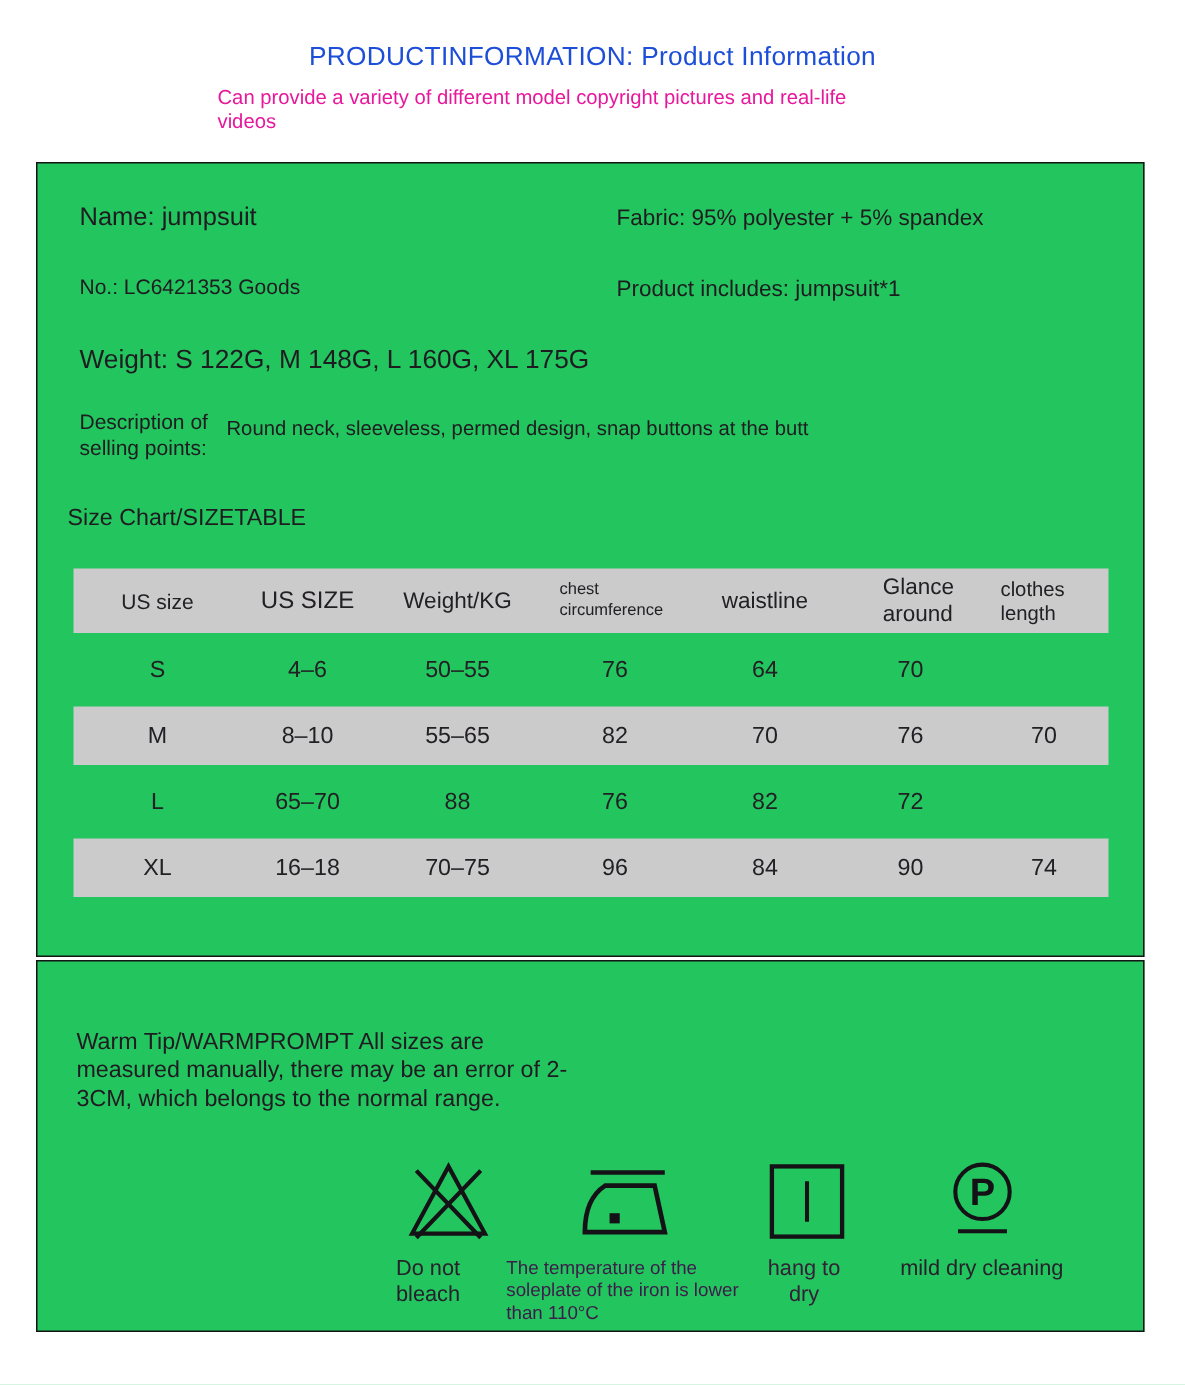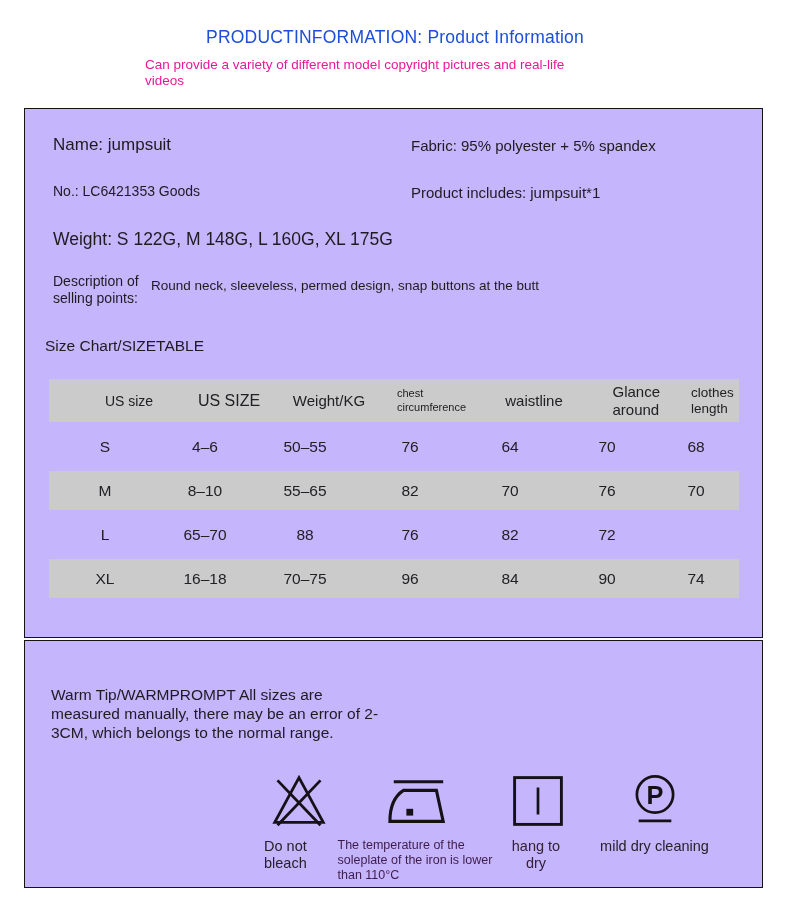--- a/index.html
+++ b/index.html
@@ -7,39 +7,39 @@
     position:relative;width:790px;height:923px;background:#ffffff;
     font-family:"Liberation Sans","DejaVu Sans",sans-serif;color:#1e1c20;overflow:hidden;
   }
   .abs{position:absolute;}
 
   
   .main-title{top:27px;left:0;width:100%;text-align:center;font-size:17.5px;color:#1d4ed8;letter-spacing:.2px;}
   .subtitle{top:57px;left:145px;width:430px;font-size:13.5px;line-height:1.2;color:#e8189c;}
 
   
-  .box{border:1.5px solid #141414;background:#c4b5fd;}
+  .box{border:1.5px solid #141414;background:#22c55e;}
   .box1{left:24px;top:108px;width:737px;height:528px;}
   .box2{left:24px;top:640px;width:737px;height:246px;}
 
   
   .f-name{left:28px;top:26px;font-size:17px;}
   .f-fabric{left:386px;top:28px;font-size:15px;}
   .f-no{left:28px;top:74px;font-size:14px;}
   .f-includes{left:386px;top:75px;font-size:15px;}
   .f-weight{left:28px;top:120px;font-size:17.5px;}
   .f-desc-label{left:28px;top:164px;width:100px;font-size:14px;line-height:1.2;}
   .f-desc-value{left:126px;top:169px;width:490px;font-size:13.5px;}
 
   .sizechart-title{left:20px;top:228px;font-size:15.5px;}
 
   
   .size-table{left:24px;top:270px;width:690px;}
   .trow{display:grid;grid-template-columns:112px 88px 112px 98px 102px 92px 86px;height:39px;margin-bottom:5px;align-items:stretch;}
-  .thead{height:43px;background:#cbcbcb;padding-left:24px;}
+  .thead{height:43px;background:#cbcbcb;}
   .gray{background:#cbcbcb;}
   .tcell{display:flex;justify-content:center;align-items:center;text-align:center;font-size:15.5px;color:#222024;}
   .thead .tcell:nth-child(1){font-size:14px;}
   .thead .tcell:nth-child(2){font-size:16px;}
   .thead .tcell:nth-child(3){font-size:15px;}
   .thead .tcell:nth-child(4) span{display:block;width:74px;text-align:left;font-size:11px;line-height:1.2;}
   .thead .tcell:nth-child(5){font-size:15px;}
   .thead .tcell:nth-child(6) span{display:block;width:60px;text-align:left;font-size:15px;line-height:1.15;margin-left:23px;}
   .thead .tcell:nth-child(7) span{display:block;width:58px;text-align:left;font-size:13.5px;line-height:1.15;}
 
@@ -108,21 +108,20 @@
           </div>
       </div>
 
       <div class="trow">
         <div class="tcell">S</div>
         <div class="tcell">4–6</div>
         <div class="tcell">50–55</div>
         <div class="tcell">76</div>
         <div class="tcell">64</div>
         <div class="tcell">70</div>
-        <div class="tcell">68</div>
       </div>
 
       <div class="trow gray">
         <div class="tcell">M</div>
         <div class="tcell">8–10</div>
         <div class="tcell">55–65</div>
         <div class="tcell">82</div>
         <div class="tcell">70</div>
         <div class="tcell">76</div>
         <div class="tcell">70</div>

